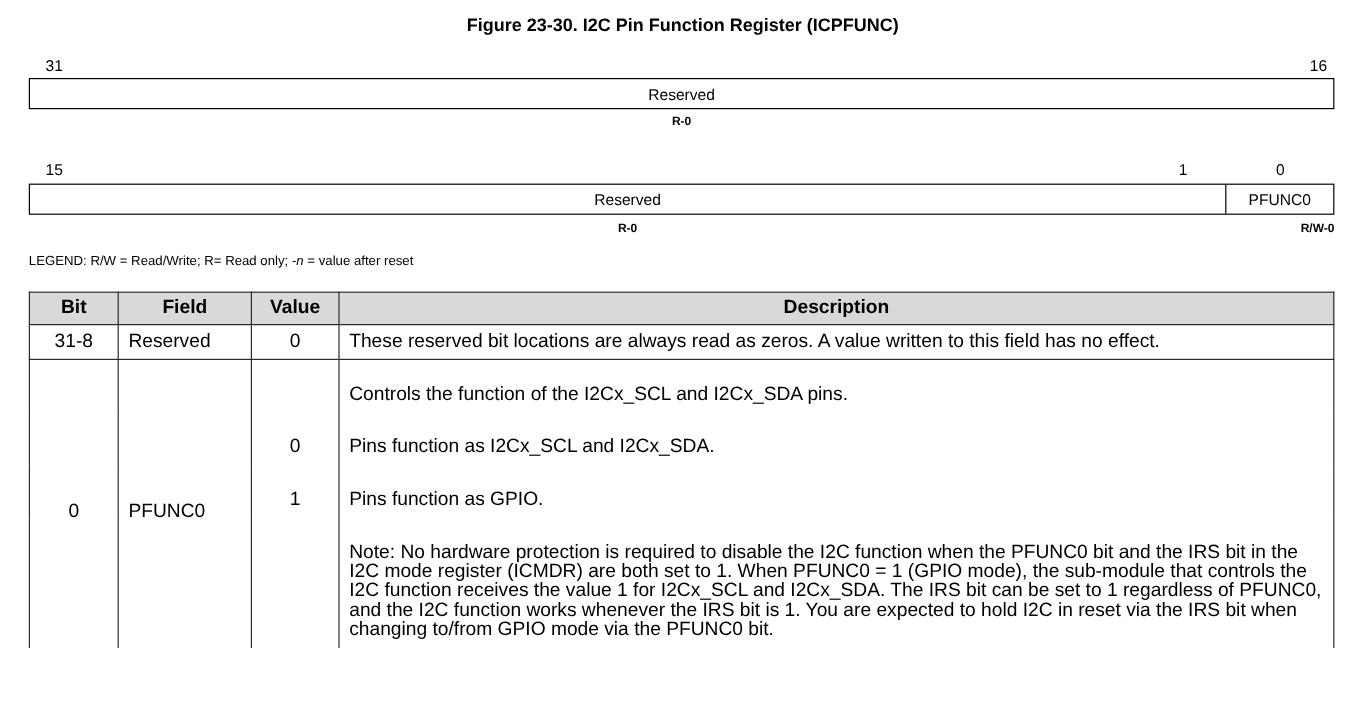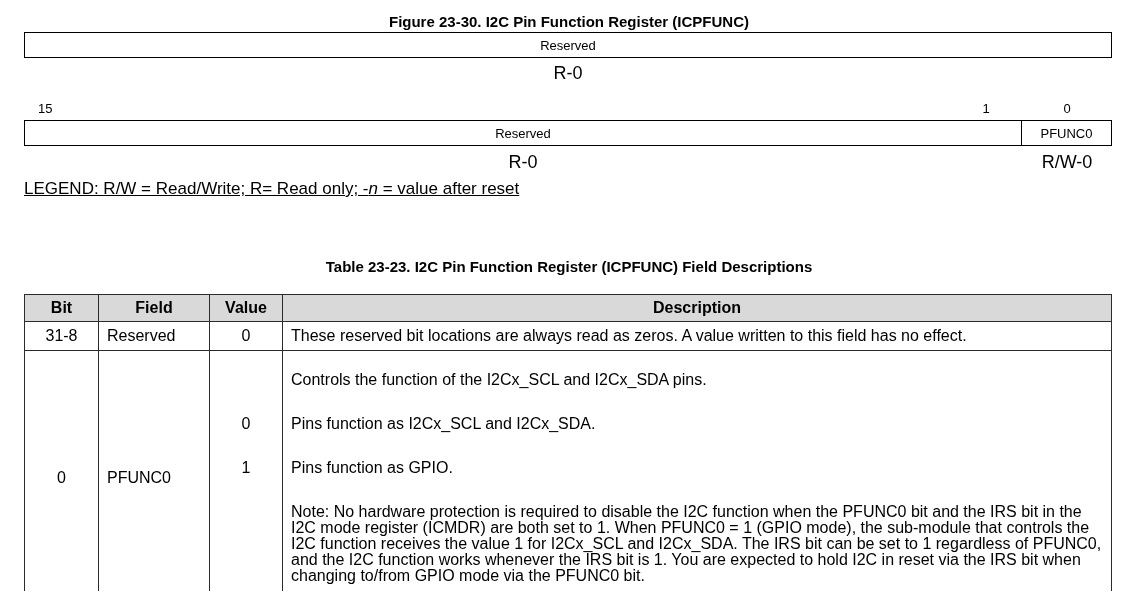--- a/index.html
+++ b/index.html
@@ -33,29 +33,29 @@
     margin-top: 2px;
     height: 26px;
     border: 1px solid #000;
     display: flex;
     align-items: center;
     font-size: 13px;
   }
   .regbox .cell-res { flex: 1; text-align: center; }
   .regbox .cell-pfunc { width: 90px; border-left: 1px solid #000; text-align: center; align-self: stretch; display: flex; align-items: center; justify-content: center; }
 
-  .resetrow { margin-top: 5px; height: 16px; display: flex; font-size: 18px; }
+  .resetrow { margin-top: 5px; height: 16px; display: flex; font-size: 10px; font-weight: bold; }
   .resetrow .r-res { flex: 1; text-align: center; }
-  .resetrow .r-pfunc { width: 90px; text-align: center; }
+  .resetrow .r-pfunc { width: 90px; text-align: right; }
 
   .row2-labels { margin-top: 22px; }
   .regbox2 { margin-top: 3px; }
   .resetrow2 { margin-top: 6px; }
 
-  .legend { margin-top: 11px; margin-left: 24px; font-size: 17px; text-decoration: underline; }
+  .legend { margin-top: 11px; margin-left: 24px; font-size: 11px; }
   .legend .it { font-style: italic; }
 
   .tbl-title {
     margin-top: 59px;
     text-align: center;
     font-size: 15px;
     font-weight: bold;
   }
 
   table.fields {
@@ -88,20 +88,24 @@
 </style>
 </head>
 <body>
 
 <div class="content">
 
   <div class="fig-title">Figure 23-30. I2C Pin Function Register (ICPFUNC)</div>
 
   <div class="reg">
 
+    <div class="bitrow row1-labels">
+      <span class="bl-left">31</span>
+      <span class="bl-right">16</span>
+    </div>
     <div class="regbox">
       <span class="cell-res">Reserved</span>
     </div>
     <div class="resetrow">
       <span class="r-res">R-0</span>
     </div>
 
     <div class="bitrow row2-labels">
       <span class="bl-left">15</span>
       <span class="bl-mid1">1</span>
@@ -113,21 +117,20 @@
     </div>
     <div class="resetrow resetrow2">
       <span class="r-res">R-0</span>
       <span class="r-pfunc">R/W-0</span>
     </div>
 
   </div>
 
   <div class="legend"><span>LEGEND: R/W = Read/Write; R= Read only; -</span><span class="it">n</span><span> = value after reset</span></div>
 
-  <div class="tbl-title">Table 23-23. I2C Pin Function Register (ICPFUNC) Field Descriptions</div>
 
   <table class="fields">
     <colgroup>
       <col class="bit">
         <col class="field">
         <col class="value">
         <col>
     </colgroup>
     <thead>
       <tr>

